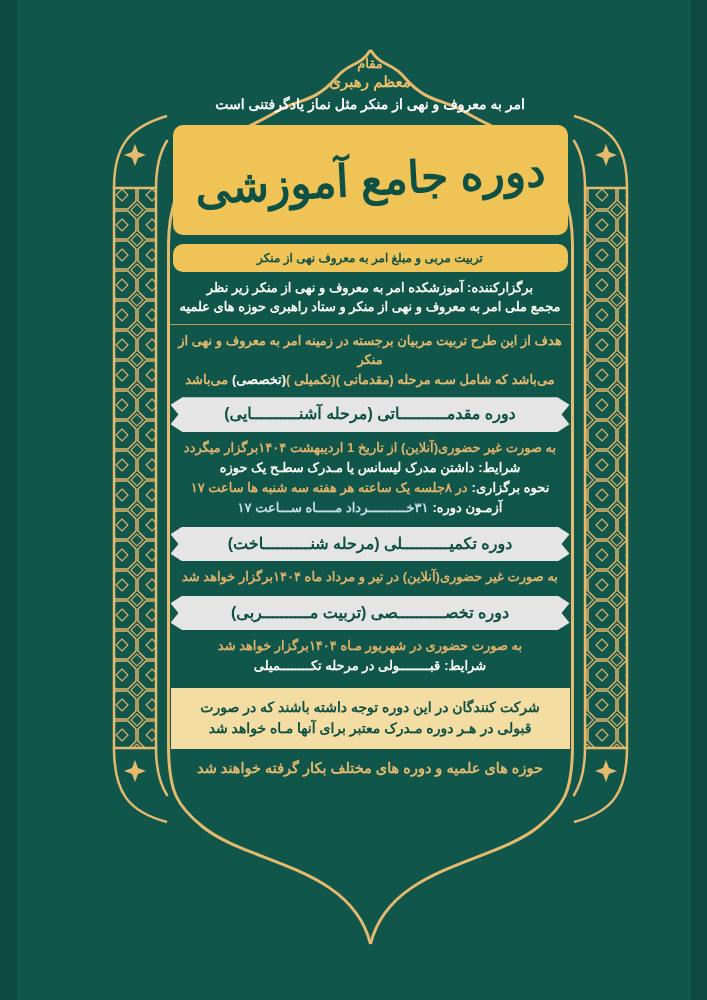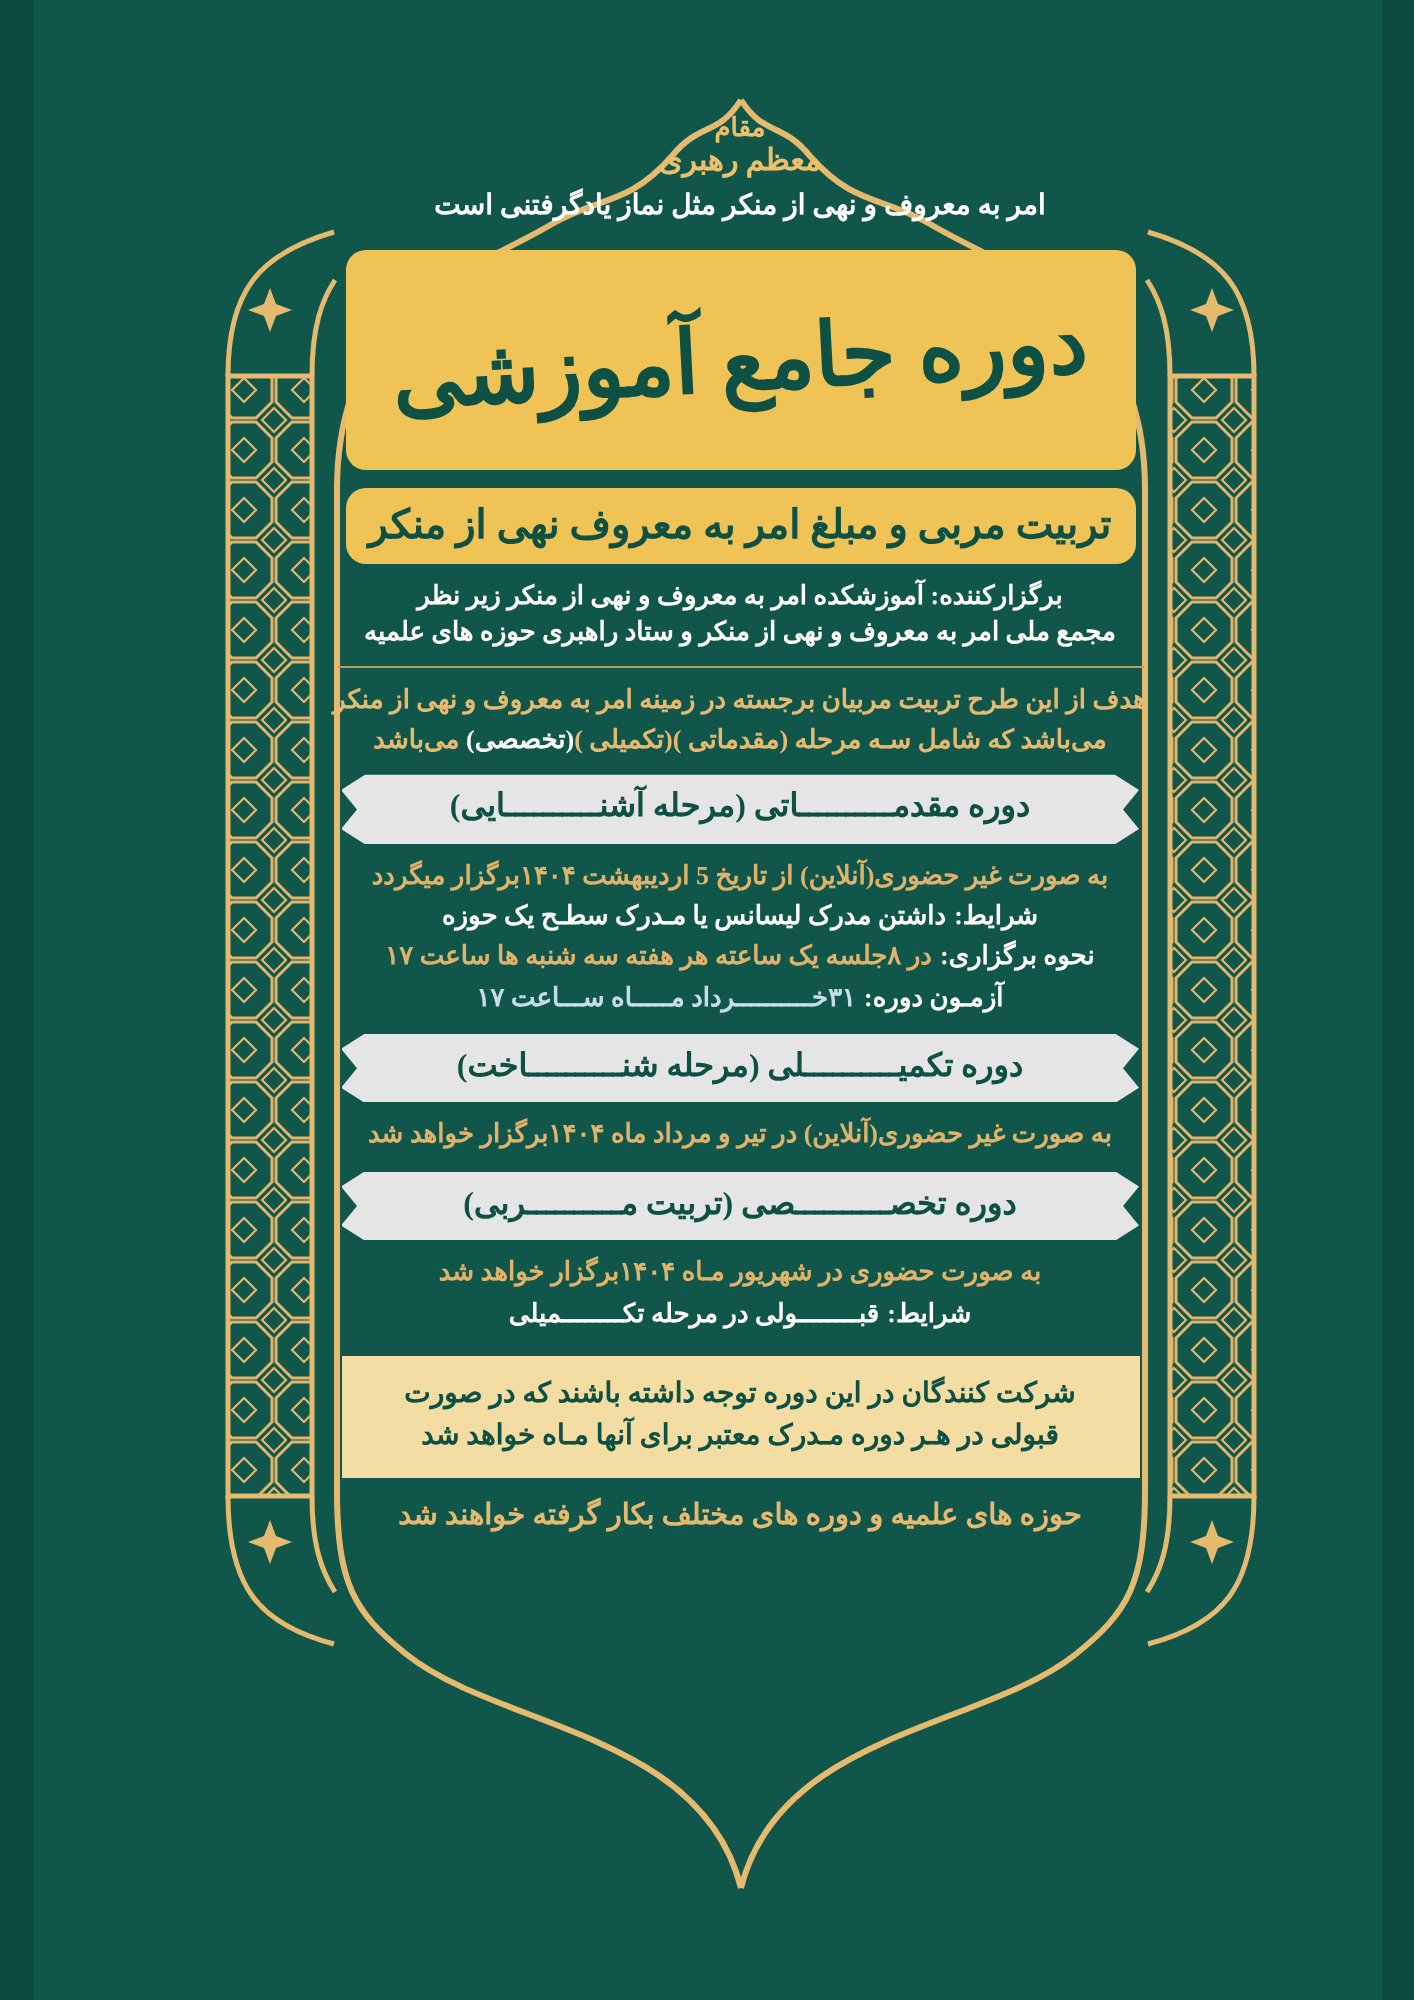--- a/index.html
+++ b/index.html
@@ -1,39 +1,39 @@
 <!DOCTYPE html>
 <html lang="fa" dir="rtl"><head>
 <meta charset="utf-8">
 <style>
   html,body{margin:0;padding:0;background:#0b4a3d;}
   .poster{
     position:relative;width:674px;height:1000px;margin:0 auto;
     background:#11564a;overflow:hidden;
-    font-family:Liberation Serif, serif;direction:rtl;
+    font-family:Liberation Sans, sans-serif;direction:rtl;
   }
   .frame-svg{position:absolute;left:0;top:0;pointer-events:none;}
   .content{
     position:absolute;top:56px;left:150px;width:407px;
     text-align:center;direction:rtl;
   }
   .h-small{font-size:13px;font-weight:bold;color:#ecc06a;line-height:1.25;}
   .h-mid{font-size:15px;font-weight:bold;color:#ecc06a;line-height:1.3;}
   .h-quote{font-size:14px;font-weight:bold;color:#ffffff;margin-top:3px;line-height:1.35;}
   .title-box{
     margin:11px 6px 0;height:110px;background:#efc355;border-radius:10px;
     display:flex;align-items:center;justify-content:center;
   }
   .title-text{
     font-size:44px;font-weight:bold;color:#0e5144;
     transform:rotate(-3deg);letter-spacing:1px;white-space:nowrap;
   }
   .band{
     margin:9px 6px 0;background:#efc355;border-radius:10px;
-    padding:7px 4px;font-size:20px;font-weight:bold;color:#0e5144;line-height:1.2;
+    padding:7px 4px;font-size:12px;font-weight:bold;color:#0e5144;line-height:1.2;
   }
   .org{margin-top:7px;font-weight:bold;color:#fdfdf6;font-size:13px;line-height:1.45;}
   .divider{height:1px;background:#bd9a57;margin:7px 2px 6px;}
   .goal{color:#e5ba70;font-weight:bold;font-size:13px;line-height:1.5;}
   .goal .stage{color:#fdfdf6;}
   .pill{
     margin:8px 4px 6px;background:#e5e5e5;color:#0e5144;font-weight:bold;
     font-size:16px;padding:7px 14px;line-height:1.3;
     clip-path:polygon(3% 0%,97% 0%,100% 22%,98% 50%,100% 78%,97% 100%,3% 100%,0% 78%,2% 50%,0% 22%);
   }
@@ -102,21 +102,21 @@
     </div>
 
     <div class="divider"></div>
 
     <div class="goal">
       <div>هدف از این طرح تربیت مربیان برجسته در زمینه امر به معروف و نهی از منکر</div>
       <div><span>می‌باشد که شامل سـه مرحله (مقدماتی )(تکمیلی )</span><span class="stage">(تخصصی)</span><span> می‌باشد</span></div>
     </div>
 
     <div class="pill">دوره مقدمــــــــــاتی  (مرحله آشنــــــــــایی)</div>
-    <div class="line gold">به صورت غیر حضوری(آنلاین) از تاریخ 5 اردیبهشت ۱۴۰۴برگزار میگردد</div>
+    <div class="line gold">به صورت غیر حضوری(آنلاین) از تاریخ 1 اردیبهشت ۱۴۰۴برگزار میگردد</div>
     <div class="line">
       <span class="white lbl">شرایط:</span><span class="white">داشتن مدرک لیسانس یا مـدرک سطـح یک حوزه</span>
     </div>
     <div class="line">
       <span class="white lbl">نحوه برگزاری:</span><span class="gold">در ۸جلسه یک ساعته هر هفته سه شنبه ها ساعت ۱۷</span>
     </div>
     <div class="line">
       <span class="white lbl">آزمـون دوره:</span><span class="blue">۳۱خــــــــــرداد مـــــاه ســـاعت ۱۷</span>
     </div>
 

